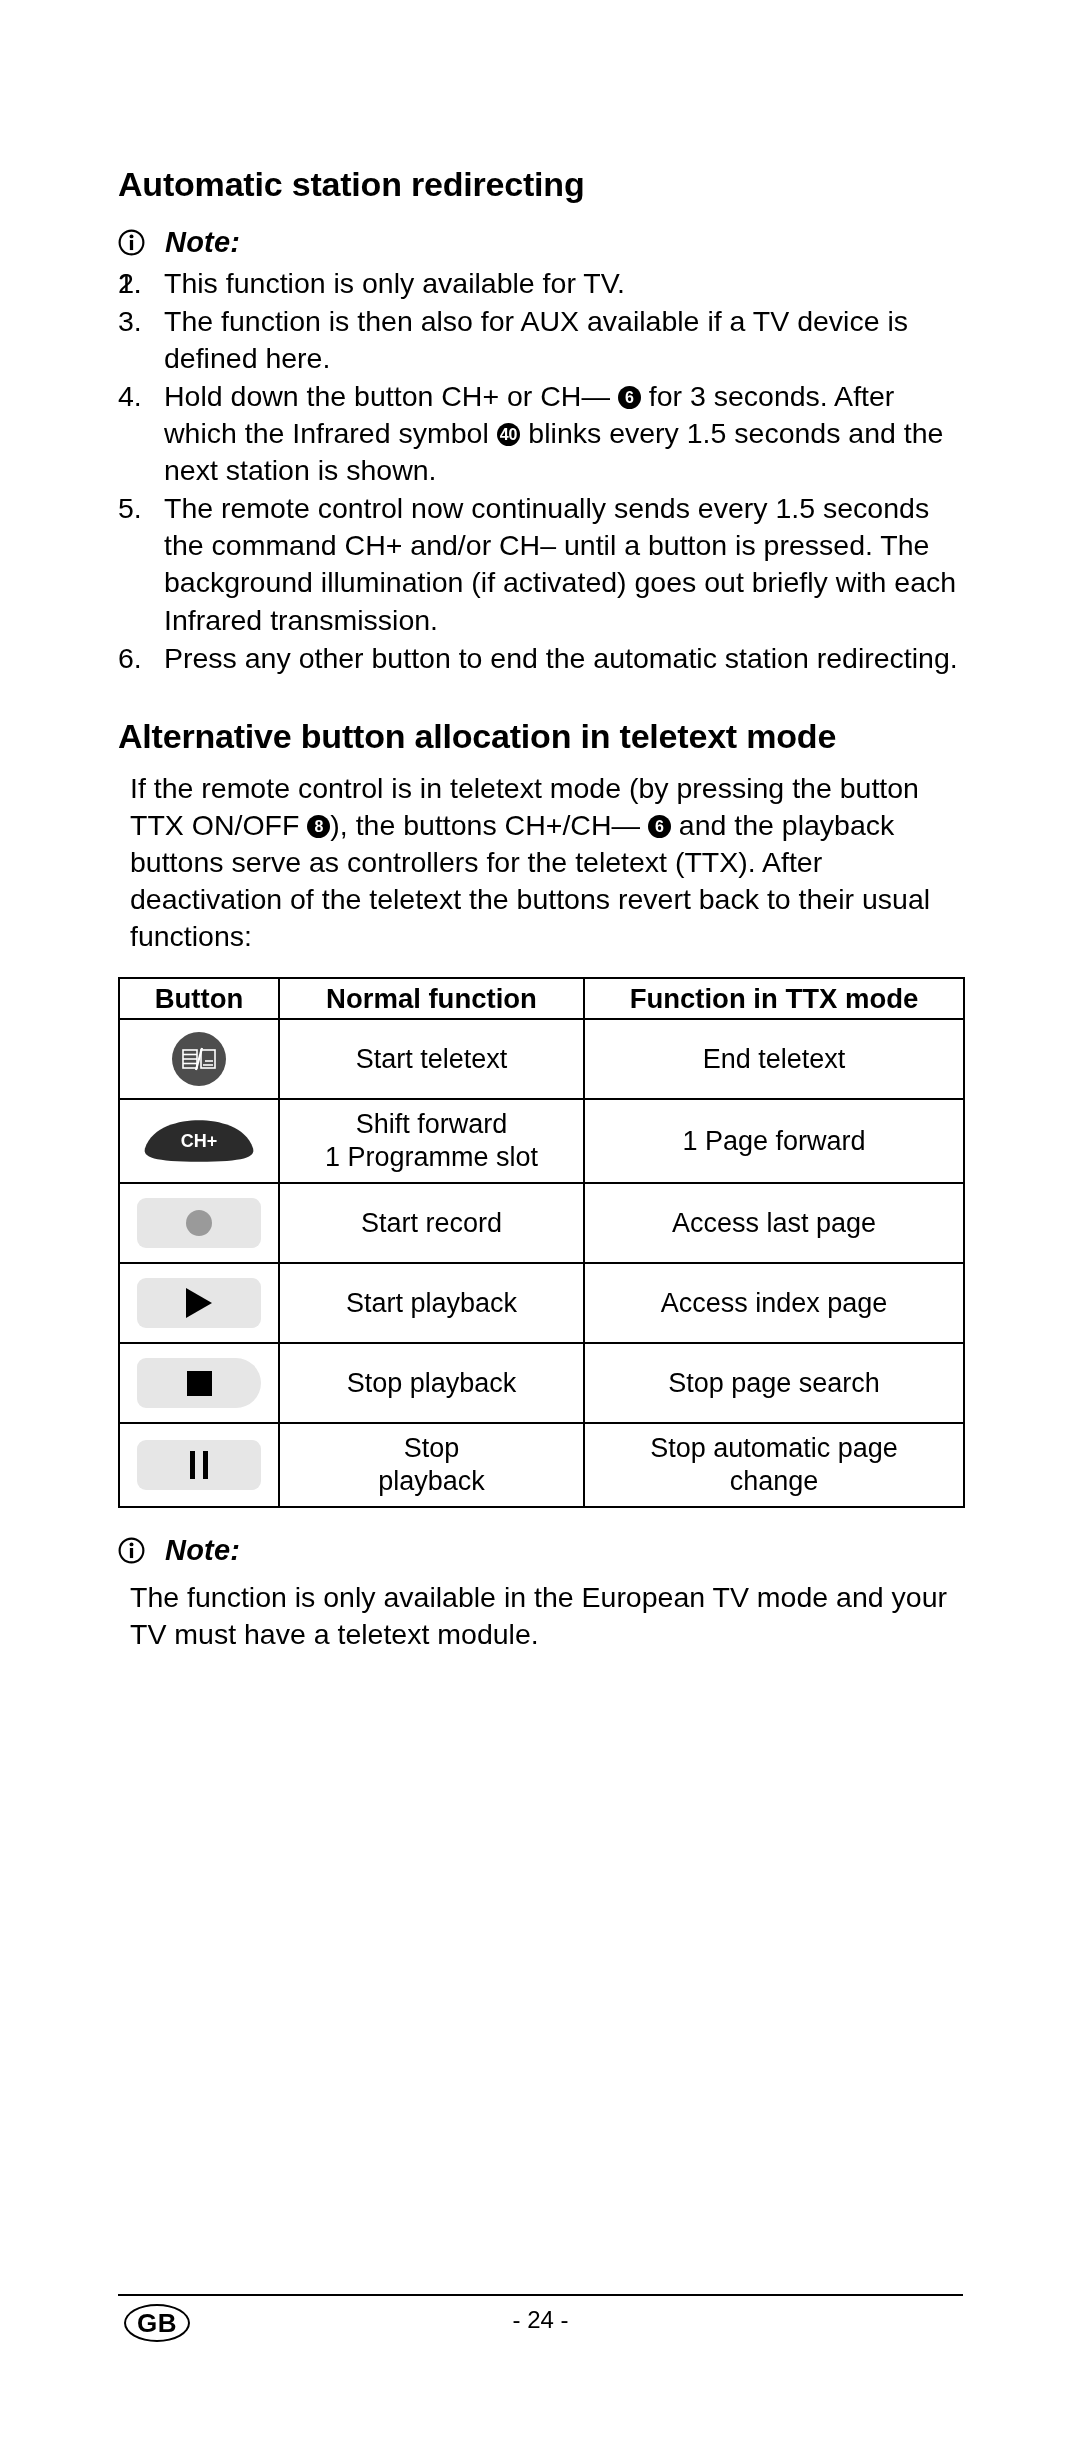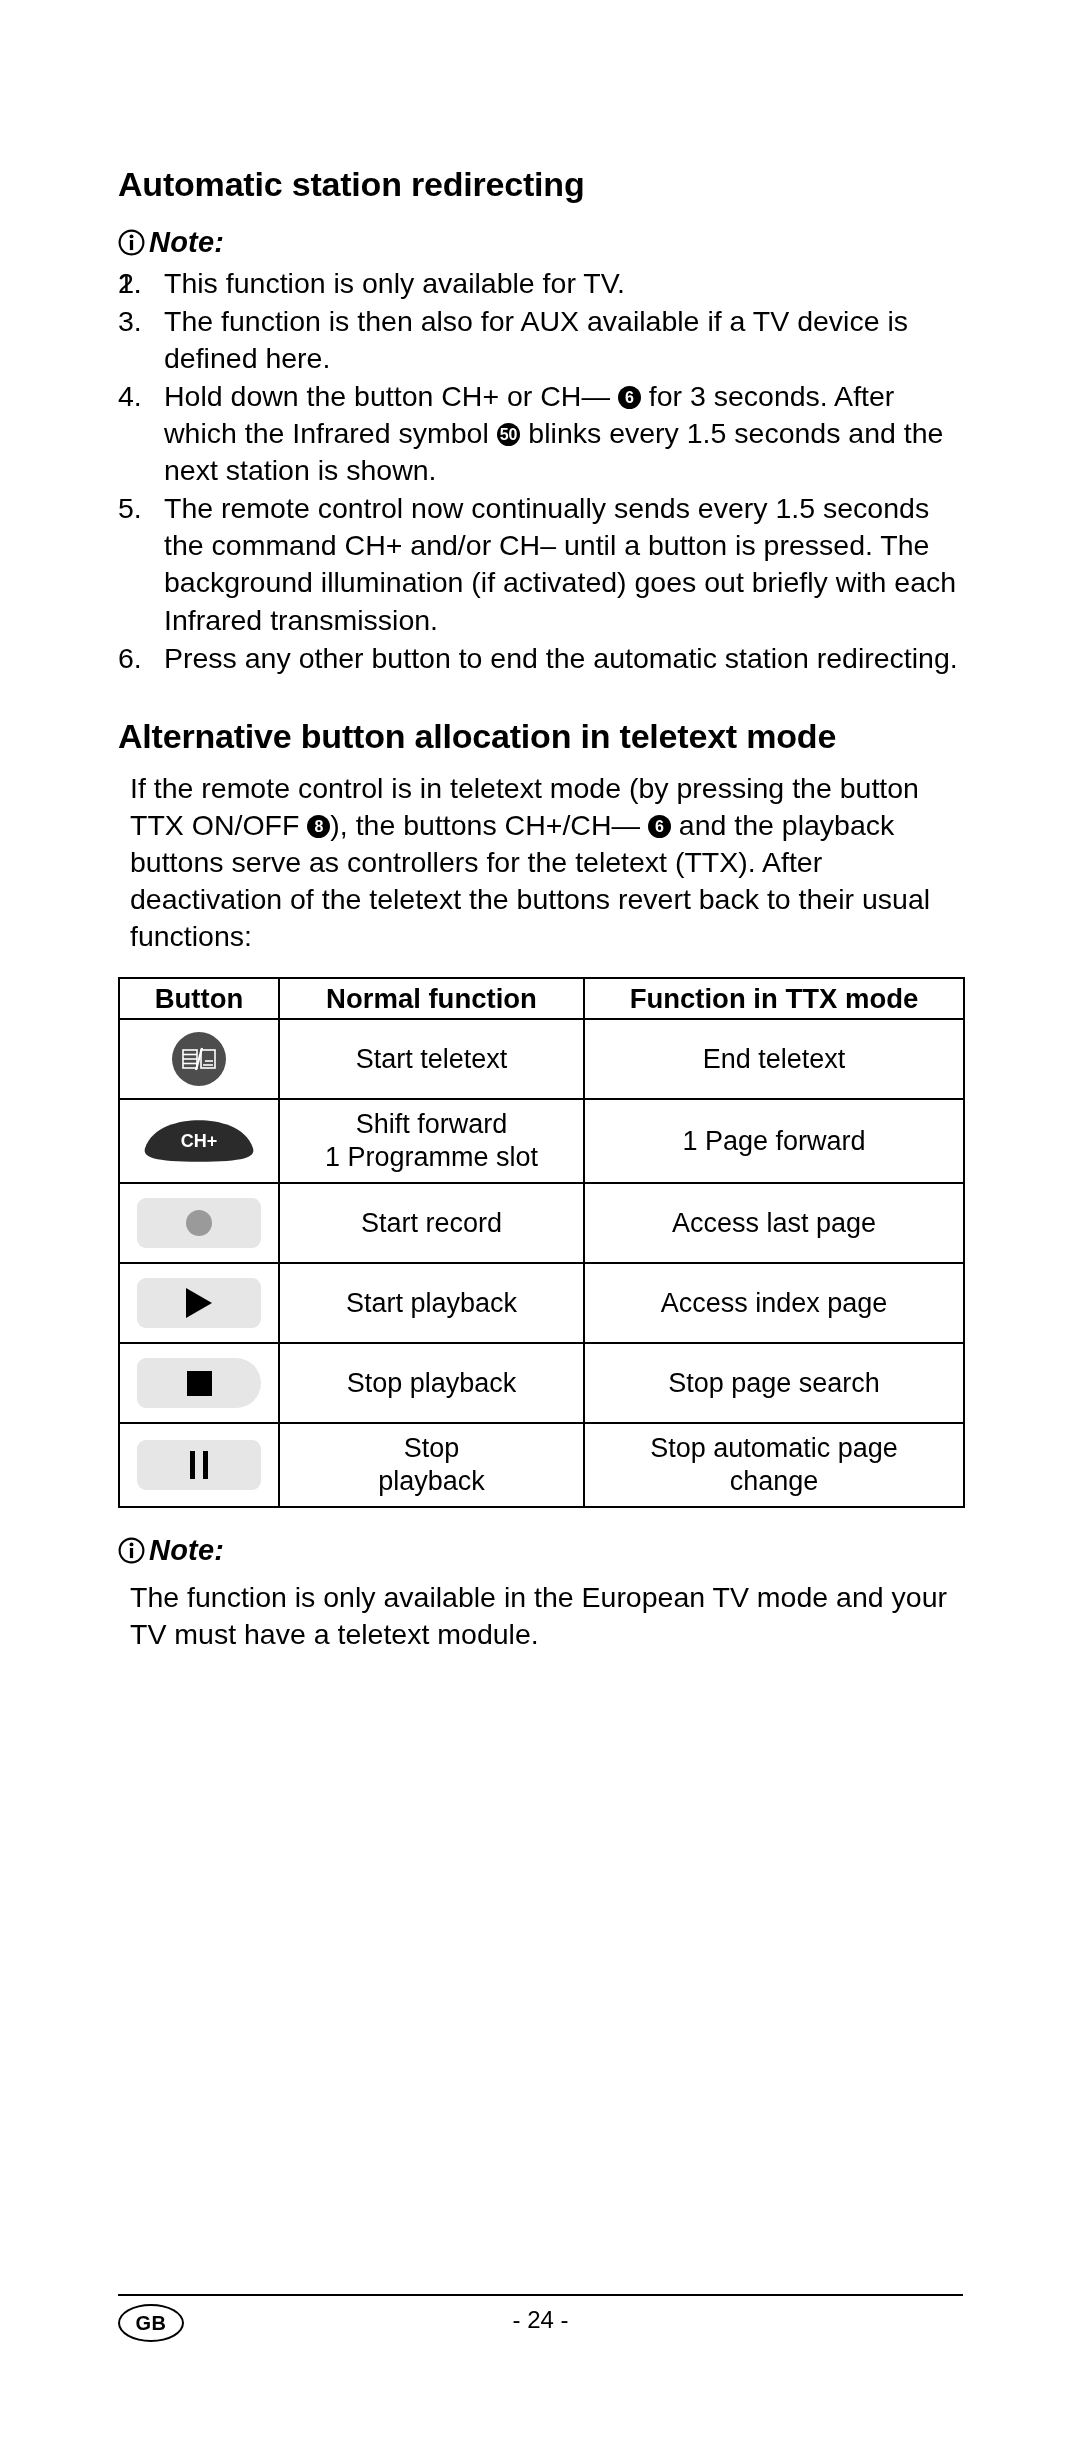--- a/index.html
+++ b/index.html
@@ -37,21 +37,21 @@
     line-height: 1.15;
   }
   h1.section-title.second {
     margin-top: 40px;
     margin-bottom: 14px;
   }
 
   .note-head {
     display: flex;
     align-items: center;
-    gap: 4px;
+    gap: 20px;
     margin: 0 0 6px 0;
     text-align: right;
   }
   .info-icon {
     width: 27px;
     height: 27px;
     flex: 0 0 auto;
     display: block;
   }
   .note-label {
@@ -209,30 +209,30 @@
     border-top: 2.5px solid #000;
     margin: 0;
   }
   .footer-row {
     position: relative;
     height: 48px;
     margin-top: 8px;
   }
   .gb-badge {
     position: absolute;
-    left: 0;
+    left: 6px;
     top: 0;
     width: 62px;
     height: 34px;
     border: 2.5px solid #000;
     border-radius: 50%;
     display: flex;
     align-items: center;
     justify-content: center;
-    font-size: 20px;
+    font-size: 26px;
     font-weight: bold;
     letter-spacing: 0.5px;
     text-align: right;
   }
   .page-num {
     position: absolute;
     left: 0; right: 0;
     top: 2px;
     text-align: center;
     font-size: 24px;
@@ -262,21 +262,21 @@
       </li>
       <li>
         <span class="num">2.</span>
         <span>This function is only available for TV.</span>
       </li>
       <li>
         <span class="num">3.</span>
         <span>The function is then also for AUX available if a TV device is defined here.</span>
       </li>
       <li>
-        <span class="num">4.</span><span>Hold down the button CH+ or CH— </span><span class="badge">6</span><span> for 3 seconds. After which the Infrared symbol </span><span class="badge wide">50</span><span> blinks every 1.5 seconds and the next station is shown.</span>
+        <span class="num">4.</span><span>Hold down the button CH+ or CH— </span><span class="badge">6</span><span> for 3 seconds. After which the Infrared symbol </span><span class="badge wide">40</span><span> blinks every 1.5 seconds and the next station is shown.</span>
       </li>
       <li>
         <span class="num">5.</span>
         <span>The remote control now continually sends every 1.5 seconds the command CH+ and/or CH– until a button is pressed. The background illumination (if activated) goes out briefly with each Infrared transmission.</span>
       </li>
       <li>
         <span class="num">6.</span>
         <span>Press any other button to end the automatic station redirecting.</span>
       </li>
     </ol>

